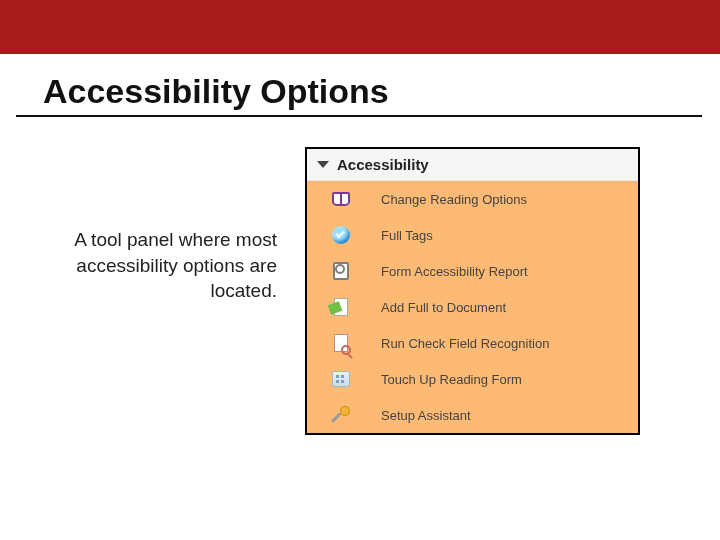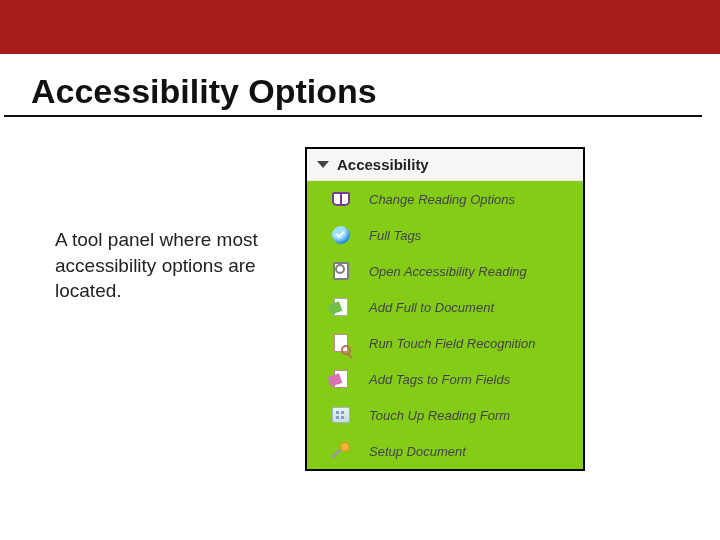--- a/index.html
+++ b/index.html
@@ -14,40 +14,40 @@
     width: 100%;
     height: 54px;
     background: #a61c1c;
   }
   .title {
     font-size: 34px;
     font-weight: bold;
     color: #111;
     padding: 18px 0 4px 27px;
     border-bottom: 2px solid #111;
-    margin: 0 18px 0 4px;
+    margin: 0 18px 0 16px;
   }
   .content {
     display: flex;
     padding-top: 30px;
   }
   .left-col {
     width: 305px;
     padding: 80px 28px 0 55px;
   }
   .desc {
     font-size: 19px;
     color: #222;
-    text-align: left;
+    text-align: right;
     line-height: 1.35;
   }
   .panel-frame {
-    width: 280px;
+    width: 335px;
     border: 2px solid #000;
-    background: #84cc16;
+    background: #fdba74;
     font-size: 14px;
     color: #333;
   }
   .panel-header {
     display: flex;
     align-items: center;
     background: #f6f6f6;
     border-bottom: 1px solid #e9e9e9;
     padding: 7px 10px;
     gap: 8px;
@@ -60,23 +60,22 @@
   }
   .panel-header .label {
     font-weight: bold;
     color: #222;
     font-size: 15px;
   }
   .panel-item {
     display: flex;
     align-items: center;
     padding: 8px 10px 8px 24px;
-    gap: 18px;
+    gap: 30px;
     cursor: pointer;
-    font-style: italic;
   }
   .panel-item .txt {
     color: #444;
     font-size: 13px;
   }
   .icon {
     width: 20px;
     height: 20px;
     display: flex;
     align-items: center;
@@ -178,61 +177,53 @@
         </span>
       <span class="txt">Full Tags</span>
     </div>
 
     <div class="panel-item">
       <span class="icon">
           <span class="report">
             <span class="ring"></span>
           </span>
         </span>
-      <span class="txt">Open Accessibility Reading</span>
+      <span class="txt">Form Accessibility Report</span>
     </div>
 
     <div class="panel-item">
       <span class="icon">
           <span class="tagdoc">
             <span class="tag"></span>
           </span>
         </span>
       <span class="txt">Add Full to Document</span>
     </div>
 
 
     <div class="panel-item">
       <span class="icon">
           <span class="formrec">
             <span class="mag"></span>
           </span>
         </span>
-      <span class="txt">Run Touch Field Recognition</span>
-    </div>
-
-    <div class="panel-item">
-      <span class="icon">
-          <span class="formtag">
-            <span class="tag"></span>
-          </span>
-        </span>
-      <span class="txt">Add Tags to Form Fields</span>
-    </div>
+      <span class="txt">Run Check Field Recognition</span>
+    </div>
+
 
     <div class="panel-item">
       <span class="icon">
           <span class="touchup"></span>
         </span>
       <span class="txt">Touch Up Reading Form</span>
     </div>
 
     <div class="panel-item">
       <span class="icon">
           <span class="wrench">
             <span class="stick"></span>
             <span class="gear"></span>
           </span>
         </span>
-      <span class="txt">Setup Document</span>
+      <span class="txt">Setup Assistant</span>
     </div>
   </div>
 </div>
 
 </body></html>

